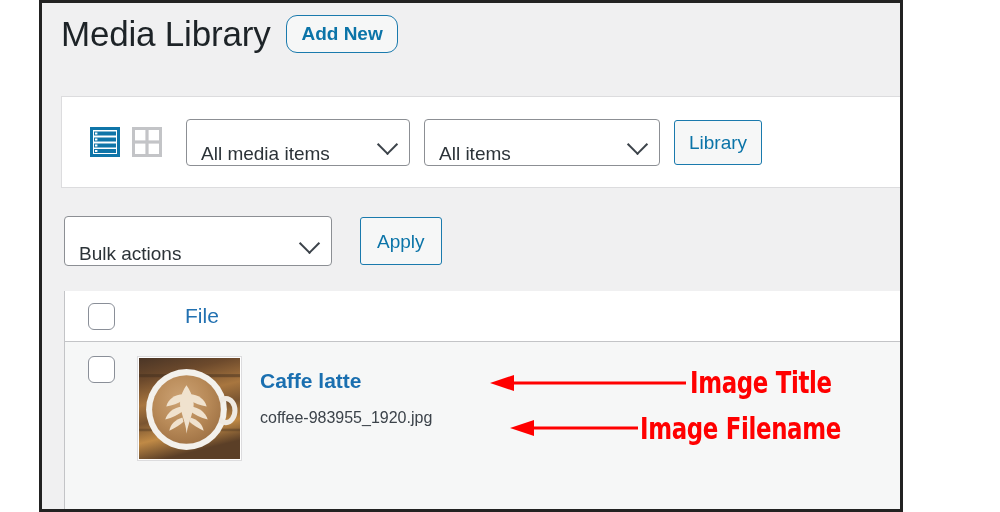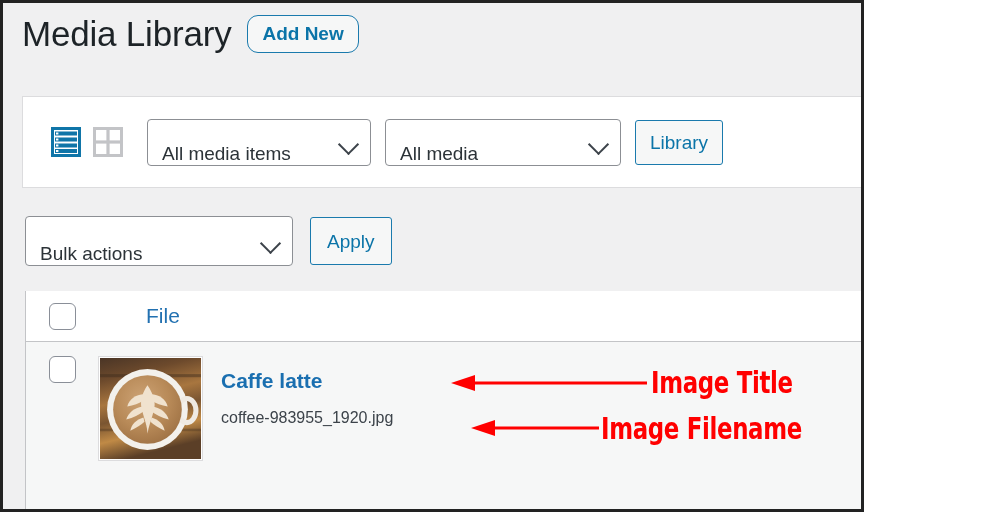--- a/index.html
+++ b/index.html
@@ -11,20 +11,21 @@
     font-family: "Liberation Sans", sans-serif;
   }
   #screenshot {
     position: relative;
     width: 864px;
     height: 512px;
     overflow: hidden;
     box-sizing: border-box;
     border: 3px solid #222222;
     background: #fef9c3;
+    margin-left: 39px;
   }
   .inner {
     position: absolute;
     left: 0; top: 0;
     width: 994px;
     height: 506px;
     background: #f0f0f1;
   }
 
   
@@ -150,21 +151,21 @@
     white-space: nowrap;
   }
 
   
   .bulk-row {
     position: absolute;
     left: 22px;
     top: 213px;
     display: flex;
     align-items: center;
-    gap: 17px;
+    gap: 28px;
   }
 
   
   .media-table {
     position: absolute;
     left: 22px;
     top: 288px;
     width: 969px;
     height: 218px;
     box-sizing: border-box;
@@ -293,21 +294,21 @@
             <rect x="3" y="13.4" width="24" height="3.2" fill="#c3c4c7"></rect>
           </svg>
         </div>
 
         <div class="wp-select w-media">
           <span class="sel-label">All media items</span>
           <span class="chev"></span>
         </div>
 
         <div class="wp-select w-dates">
-          <span class="sel-label">All media</span>
+          <span class="sel-label">All items</span>
           <span class="chev"></span>
         </div>
 
         <div class="sec-btn">Library</div>
       </div>
     </div>
 
     <div class="search-label">Se</div>
 
     <div class="bulk-row">

